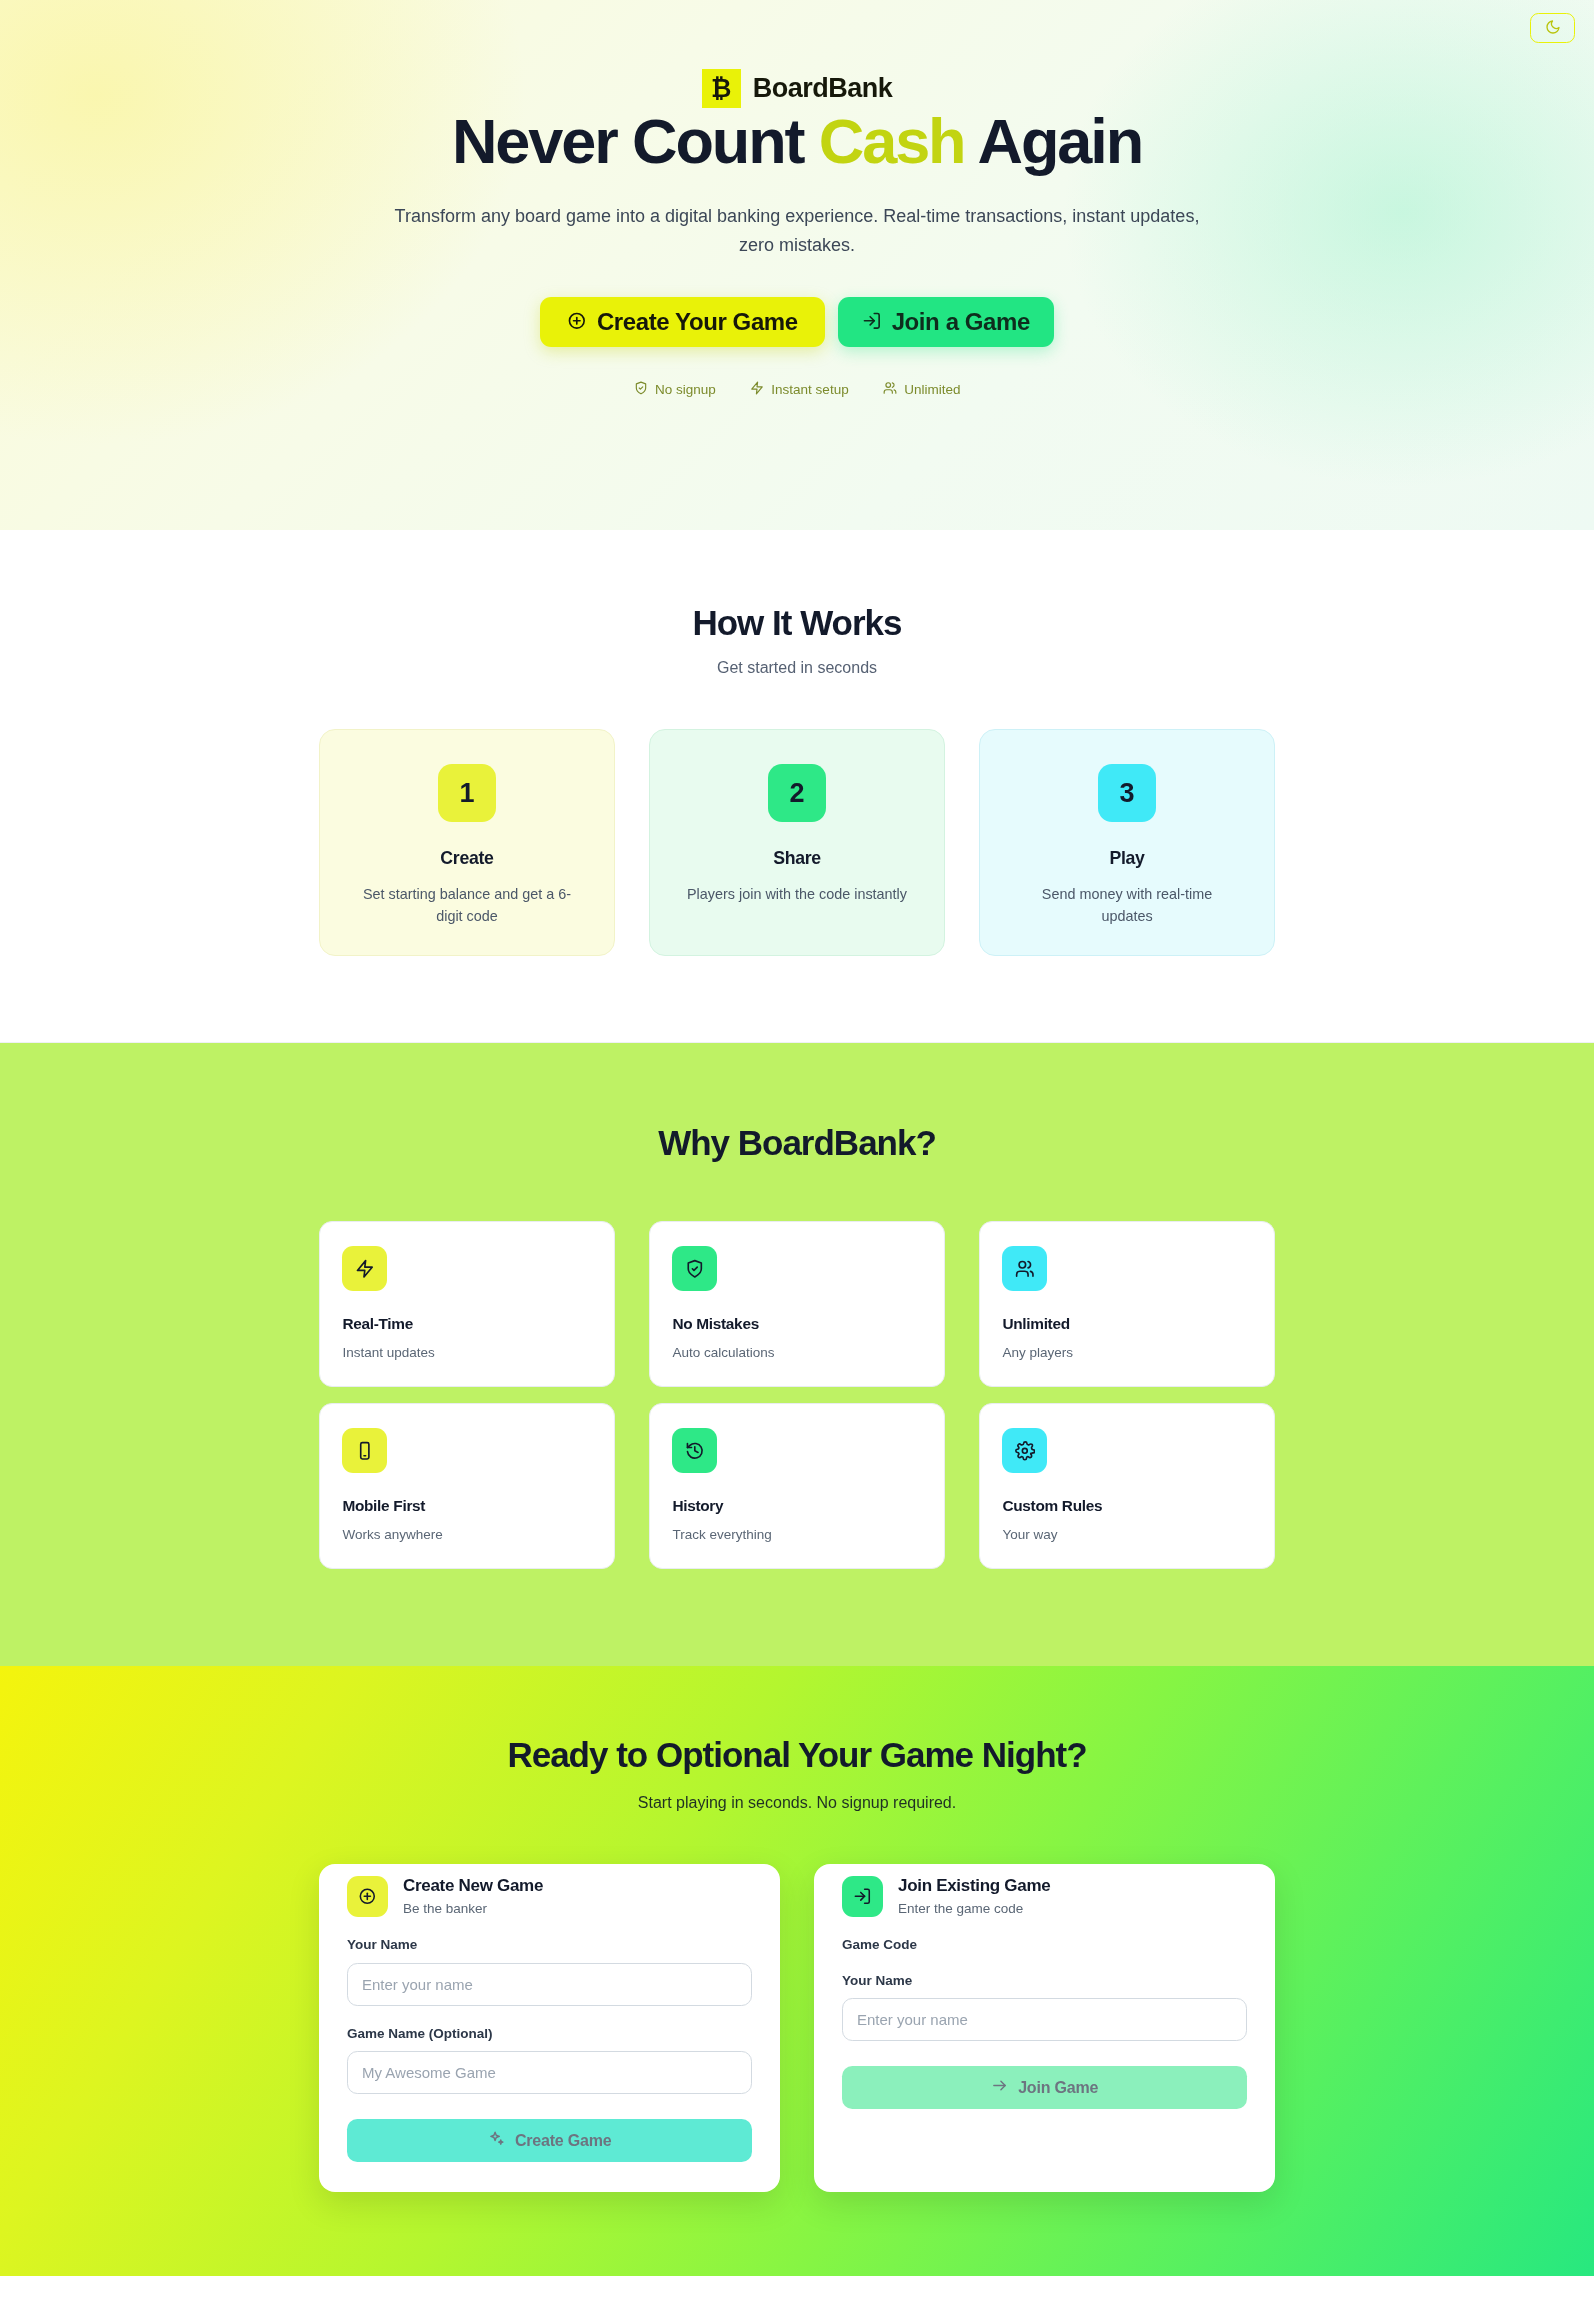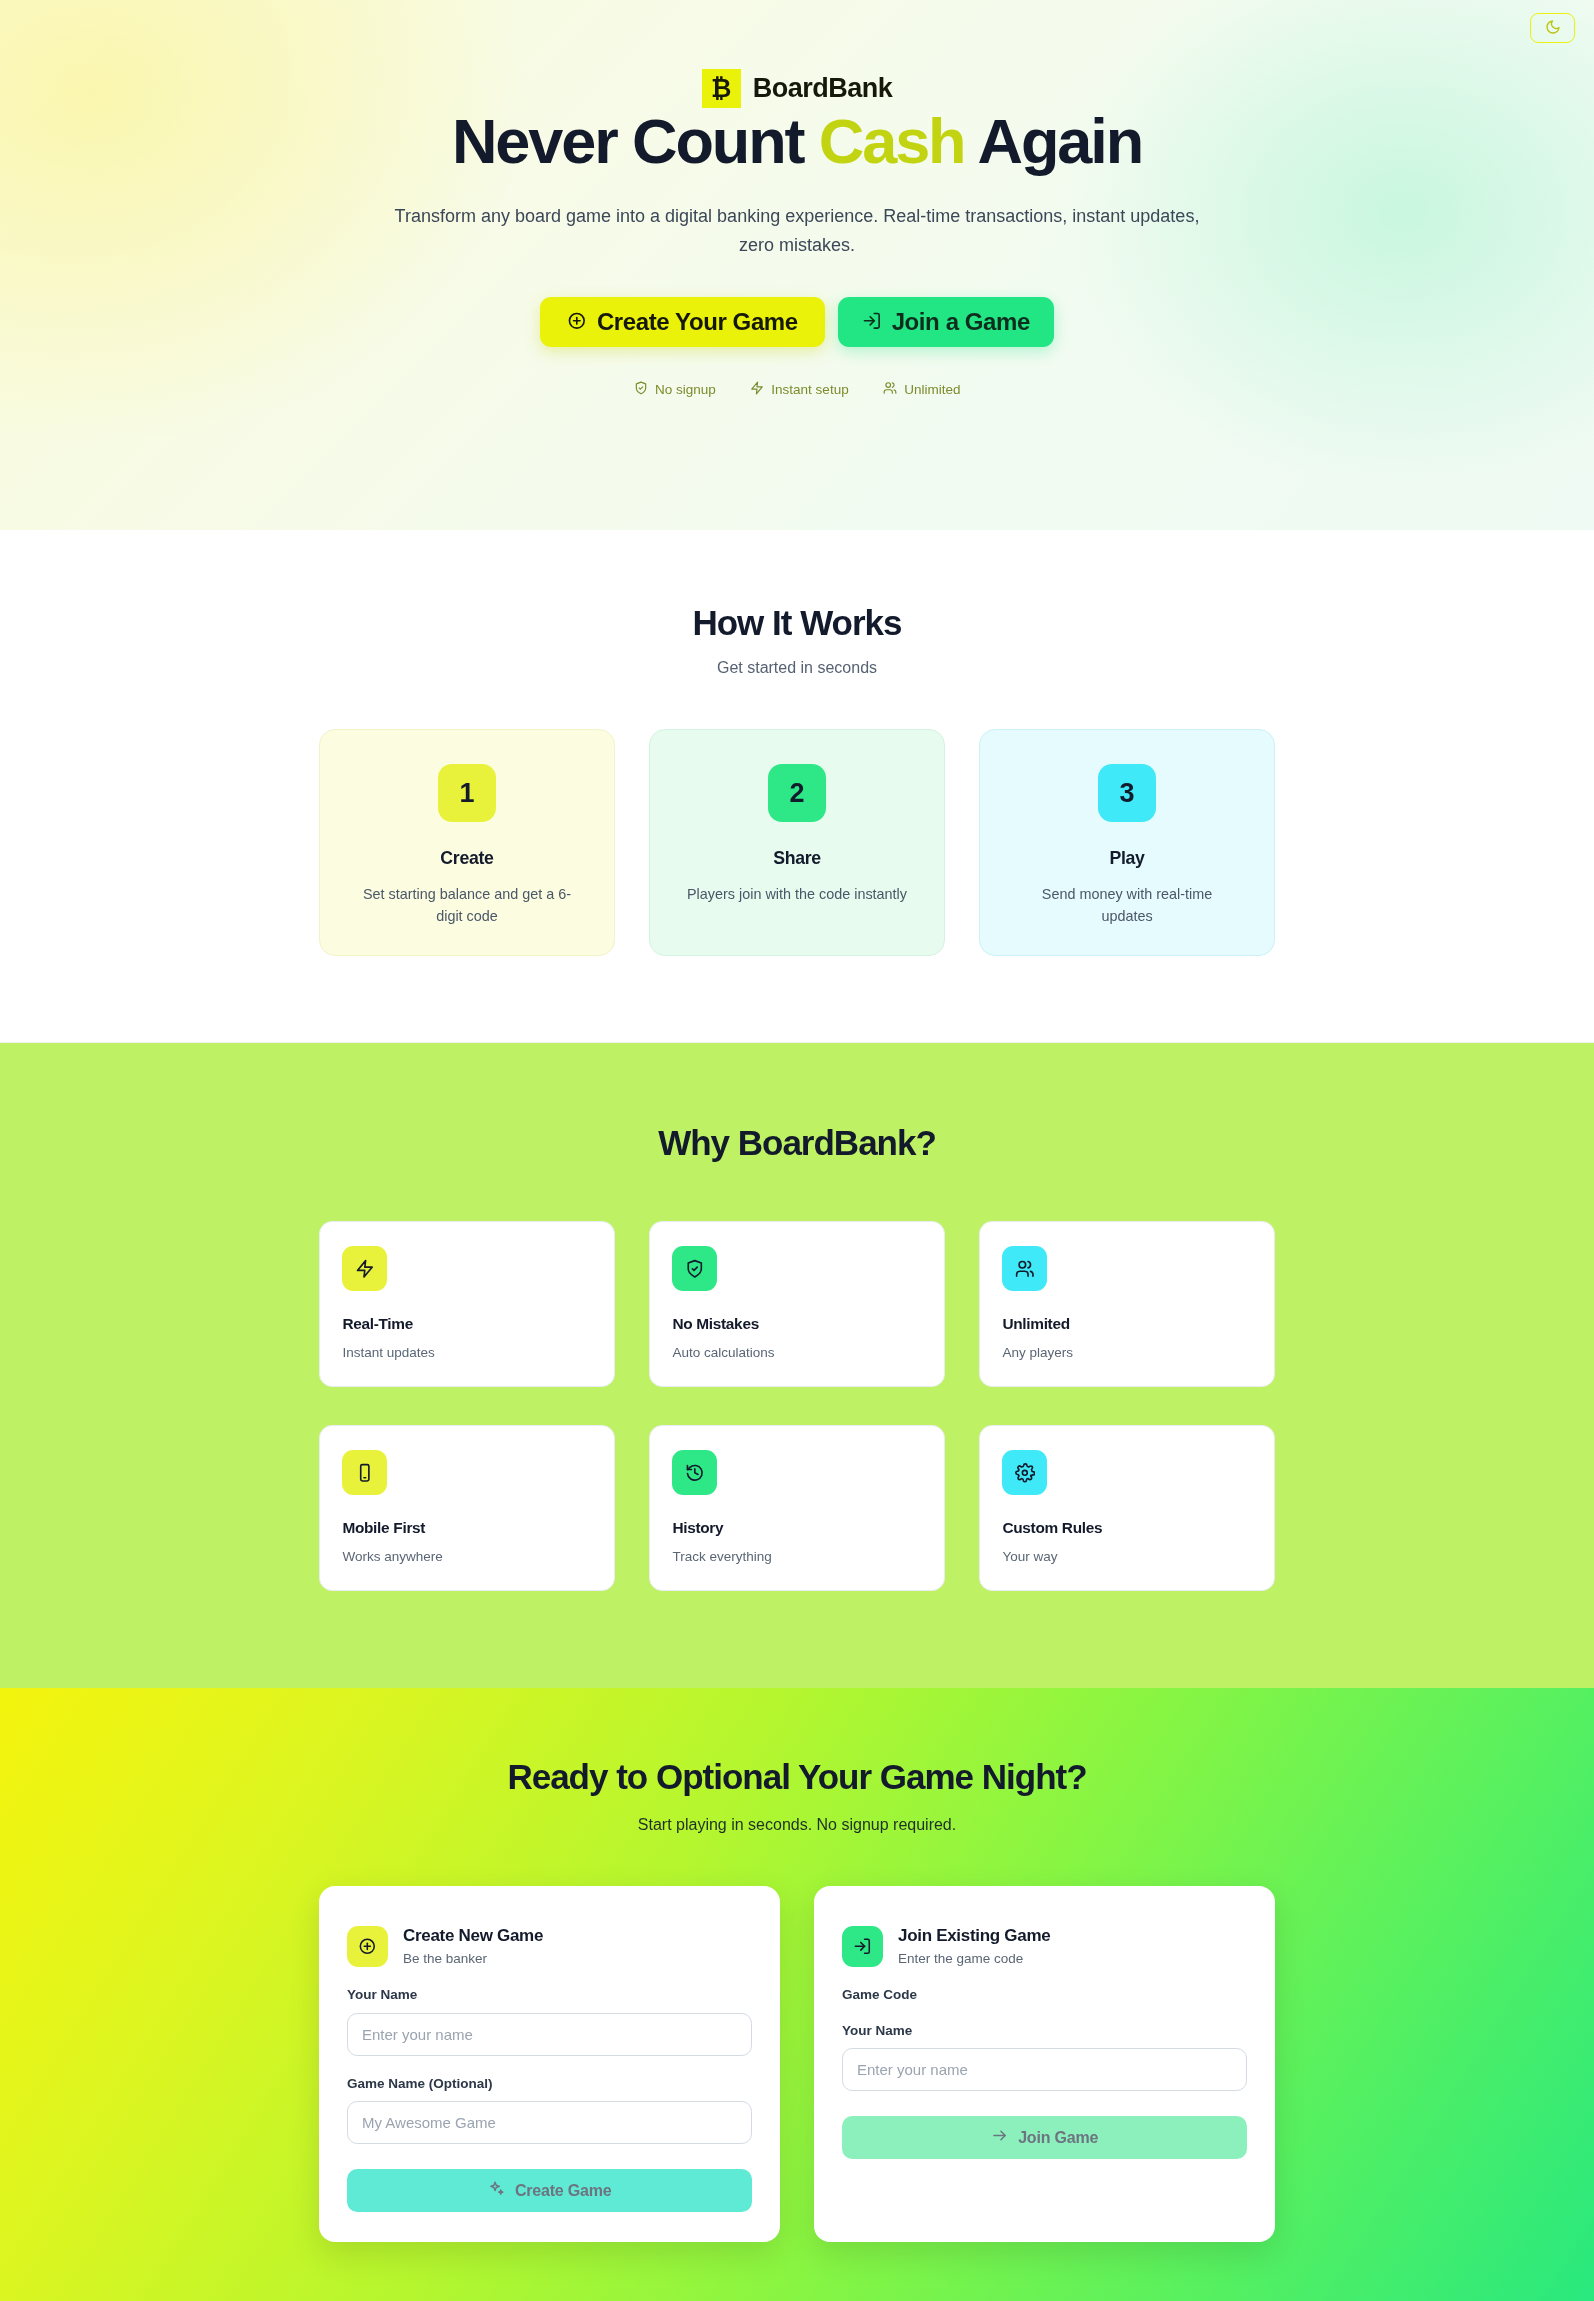--- a/index.html
+++ b/index.html
@@ -184,21 +184,21 @@
   .section-why {
     background: #bef264;
     padding: 80px 0 97px;
     border-top: 0.9px solid #eef1f4;
   }
   .features {
     margin: 58px auto 0;
     width: 956px;
     display: grid;
     grid-template-columns: repeat(3, 1fr);
-    gap: 38px 34px;
+    gap: 16px 34px;
   }
   .feat-card {
     background: #ffffff;
     border: 0.9px solid #e9edf1;
     border-radius: 13px;
     padding: 24px 22.4px 26px;
     min-height: 156px;
   }
   .feat-icon {
     width: 45px; height: 45px;
@@ -244,21 +244,21 @@
   .cta-cards {
     margin: 52px auto 0;
     width: 956px;
     display: grid;
     grid-template-columns: repeat(2, 1fr);
     gap: 34px;
   }
   .form-card {
     background: #ffffff;
     border-radius: 16px;
-    padding: 40px 28px 30px;
+    padding: 12px 28px 30px;
     box-shadow: 0 11.2px 32px rgba(20,40,20,0.13);
   }
   .form-head { display: flex; align-items: center; gap: 15px; }
   .form-head-icon {
     width: 41px; height: 41px;
     border-radius: 11.2px;
     display: flex; align-items: center; justify-content: center;
     flex: 0 0 auto;
   }
   .form-head-icon svg { width: 18.6px; height: 18.6px; }

